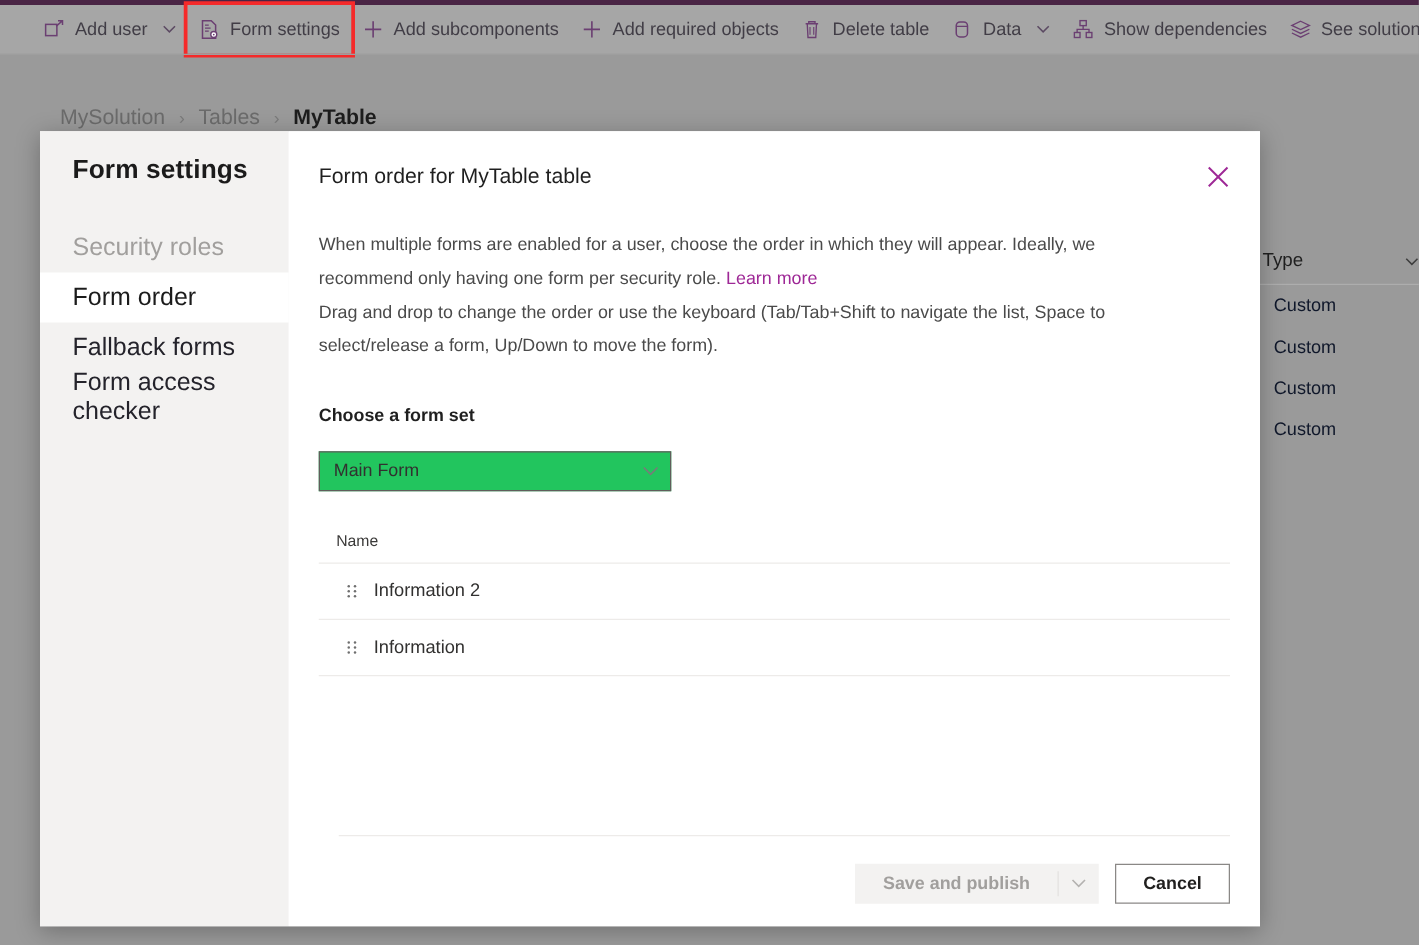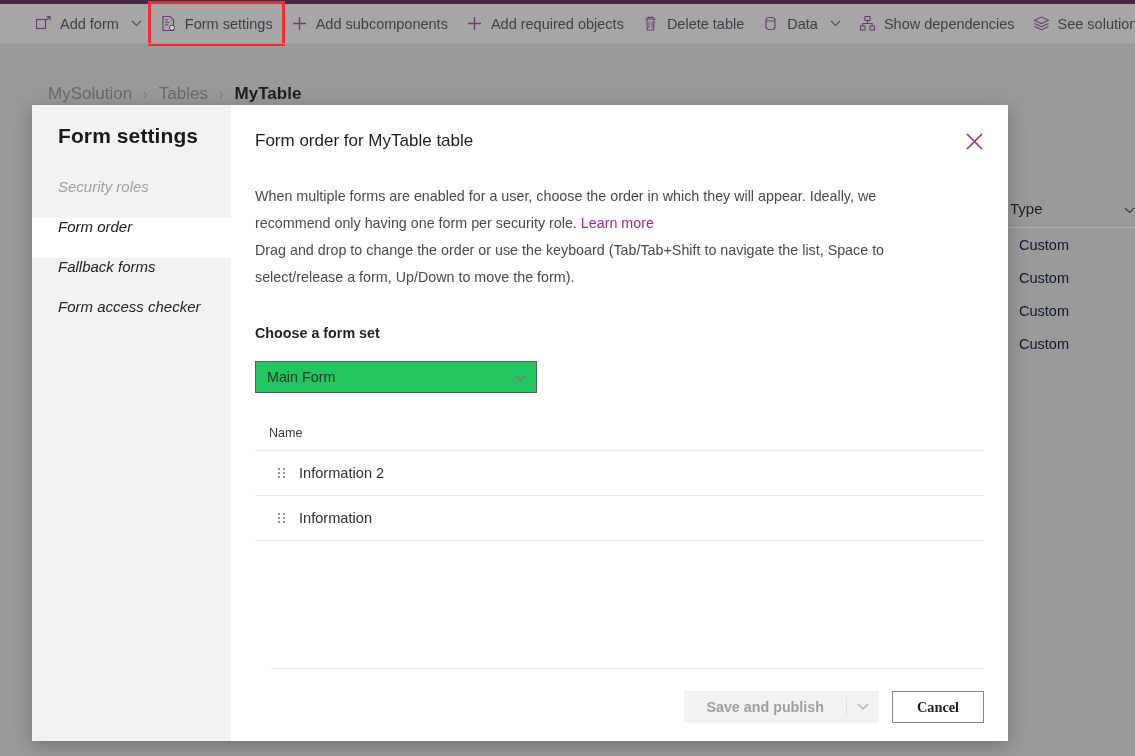--- a/index.html
+++ b/index.html
@@ -95,25 +95,24 @@
     margin: 0;
     padding: 0 0 0 26px;
     font-size: 21px;
     font-weight: bold;
     color: #1b1b1b;
     letter-spacing: 0.1px;
   }
   .nav-list { margin-top: 30px; }
   .nav-item {
     height: 40px;
-    display: flex; align-items: flex-start;
+    display: flex; align-items: center;
     padding-left: 26px;
-    font-size: 15px;
+    font-size: 20px;
     color: #24232b;
-    font-style: italic;
   }
   .nav-item.disabled { color: #a19f9d; }
   .nav-item.active { background: #ffffff; color: #1b1b1b; }
 
   .modal-body {
     flex: 1 1 auto;
     position: relative;
     background: #fff;
     display: flex;
     flex-direction: column;
@@ -230,40 +229,40 @@
   .btn-secondary {
     height: 32px;
     min-width: 92px;
     padding: 0 16px;
     background: #fff;
     border: 1px solid #8a8886;
     font-size: 14.3px;
     color: #201f1e;
     font-weight: bold;
     cursor: pointer;
-    font-family: Liberation Serif, serif;
+    font-family: Liberation Sans, sans-serif;
   }
 </style>
 </head>
 <body>
 
 <div id="page-root">
 
   <div class="top-accent"></div>
 
   <div class="command-bar">
 
     <div class="cmd">
       <span class="ico">
         <svg width="17" height="17" viewBox="0 0 17 17">
             <rect x="1.5" y="4.5" width="9" height="9" fill="none" stroke="#6b3f72" stroke-width="1.2"></rect>
             <path d="M10 6 L15 1.5 M11.4 1.5 H15 V5" fill="none" stroke="#6b3f72" stroke-width="1.2"></path>
           </svg>
       </span>
-      <span class="lbl">Add form</span>
+      <span class="lbl">Add user</span>
       <span class="chev">
         <svg width="11" height="7" viewBox="0 0 11 7">
             <path d="M1 1 L5.5 5.5 L10 1" fill="none" stroke="#5c4a63" stroke-width="1.2"></path>
           </svg>
       </span>
     </div>
 
     <div class="cmd highlight">
       <span class="ico">
         <svg width="17" height="17" viewBox="0 0 17 17">

